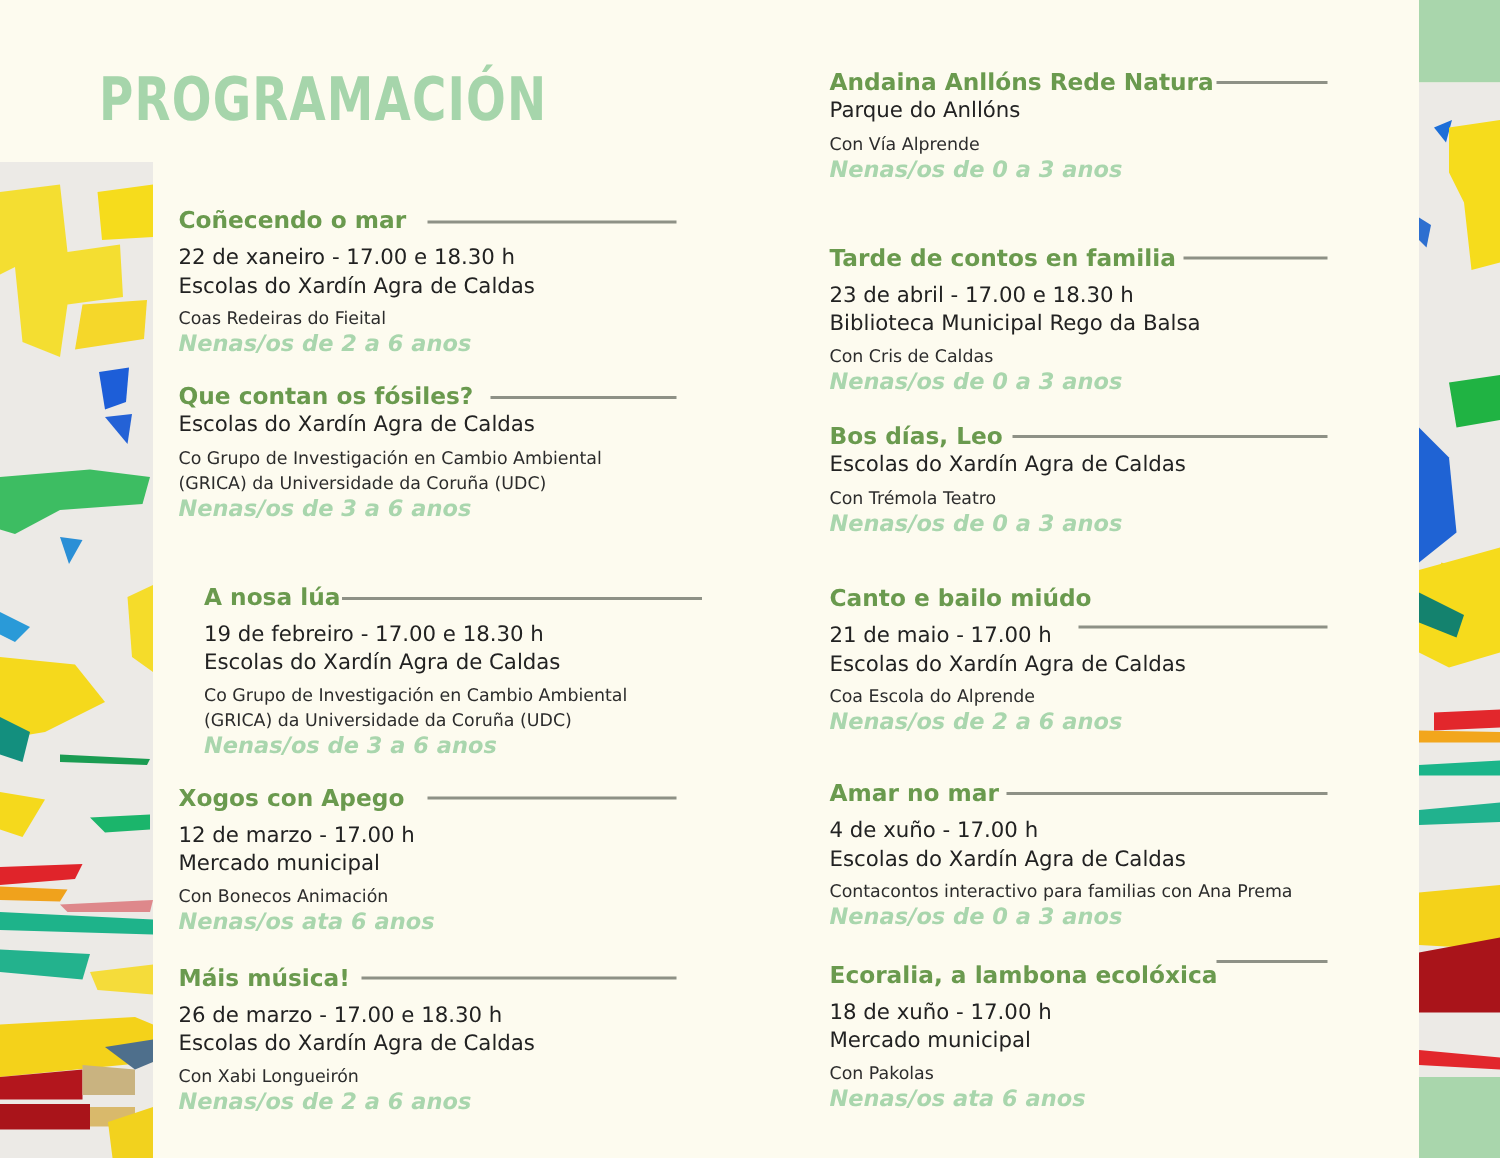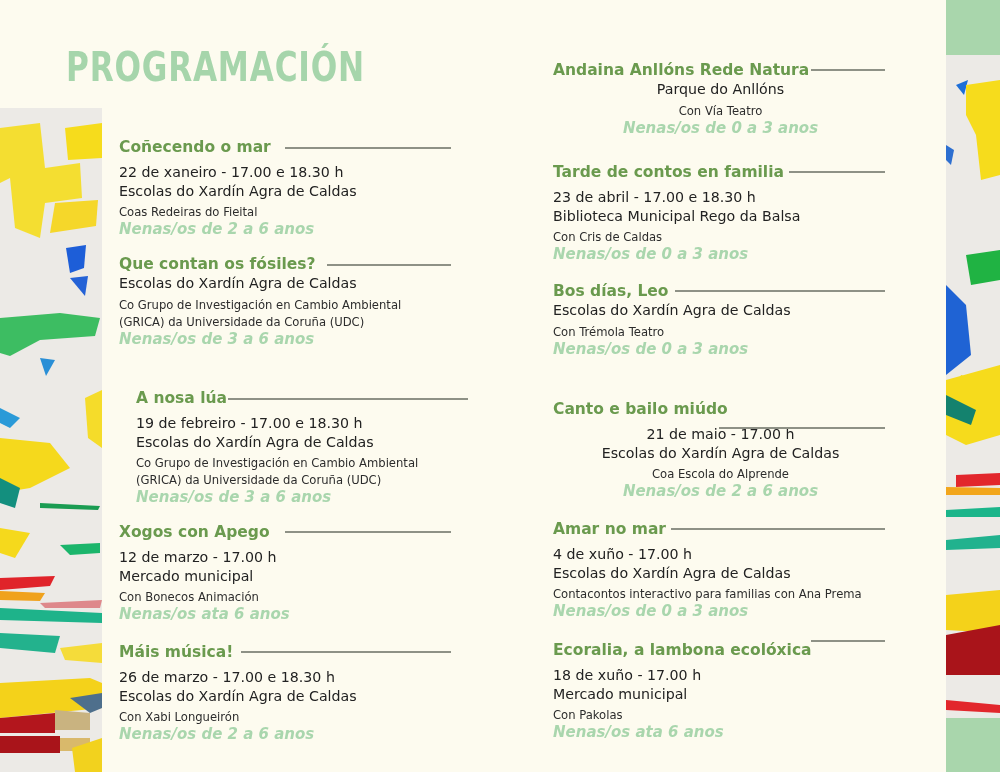--- a/index.html
+++ b/index.html
@@ -155,27 +155,27 @@
   <div class="event-head">
       <span class="event-title">Máis música!</span>
     </div>
   <div class="rule" style="left:122px; top:9px; width:210px;"></div>
   <div class="event-date">26 de marzo - 17.00 e 18.30 h</div>
   <div class="event-place">Escolas do Xardín Agra de Caldas</div>
   <div class="event-host">Con Xabi Longueirón</div>
   <div class="event-age">Nenas/os de 2 a 6 anos</div>
 </div>
 
-<div class="event" style="left:553px; top:60px;text-align:center;">
+<div class="event" style="left:553px; top:45px;">
   <div class="event-head">
       <span class="event-title">Andaina Anllóns Rede Natura</span>
     </div>
   <div class="rule" style="left:258px; top:9px; width:74px;"></div>
   <div class="event-place">Parque do Anllóns</div>
-  <div class="event-host">Con Vía Teatro</div>
+  <div class="event-host">Con Vía Alprende</div>
   <div class="event-age">Nenas/os de 0 a 3 anos</div>
 </div>
 
 <div class="event" style="left:553px; top:162px;">
   <div class="event-head">
       <span class="event-title">Tarde de contos en familia</span>
     </div>
   <div class="rule" style="left:236px; top:9px; width:96px;"></div>
   <div class="event-date">23 de abril - 17.00 e 18.30 h</div>
   <div class="event-place">Biblioteca Municipal Rego da Balsa</div>
@@ -186,21 +186,21 @@
 <div class="event" style="left:553px; top:281px;">
   <div class="event-head">
       <span class="event-title">Bos días, Leo</span>
     </div>
   <div class="rule" style="left:122px; top:9px; width:210px;"></div>
   <div class="event-place">Escolas do Xardín Agra de Caldas</div>
   <div class="event-host">Con Trémola Teatro</div>
   <div class="event-age">Nenas/os de 0 a 3 anos</div>
 </div>
 
-<div class="event" style="left:553px; top:399px;text-align:center;">
+<div class="event" style="left:553px; top:389px;">
   <div class="event-head">
       <span class="event-title">Canto e bailo miúdo</span>
     </div>
   <div class="rule" style="left:166px; top:28px; width:166px;"></div>
   <div class="event-date">21 de maio - 17.00 h</div>
   <div class="event-place">Escolas do Xardín Agra de Caldas</div>
   <div class="event-host">Coa Escola do Alprende</div>
   <div class="event-age">Nenas/os de 2 a 6 anos</div>
 </div>
 

